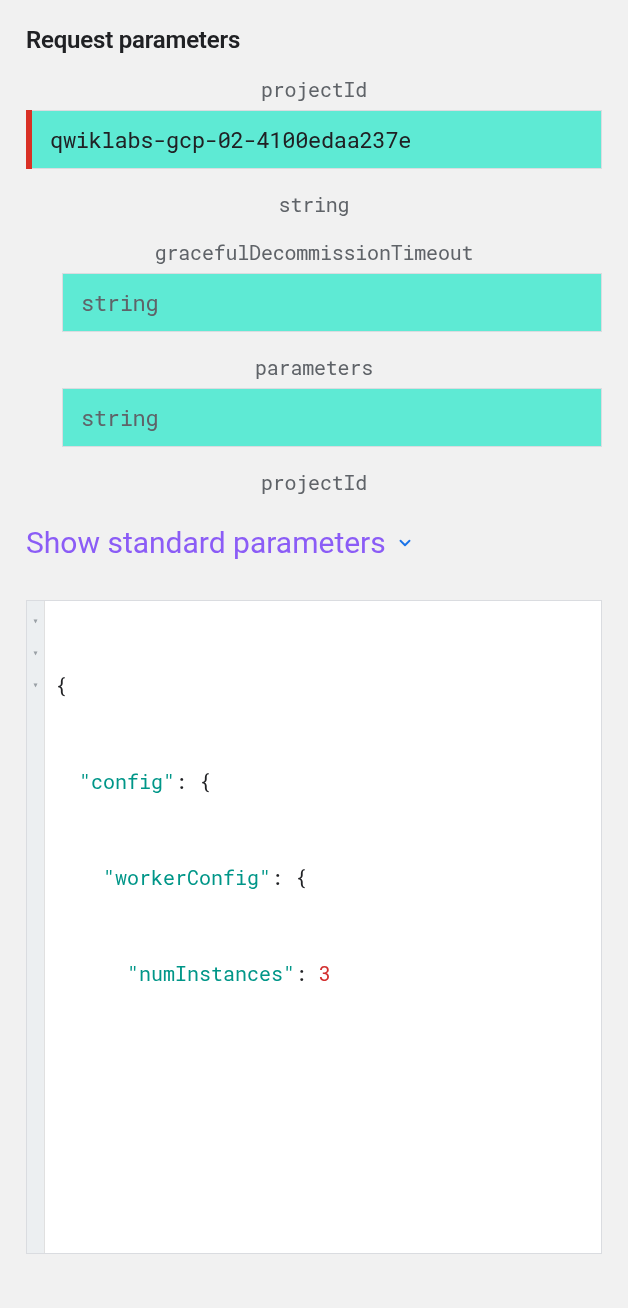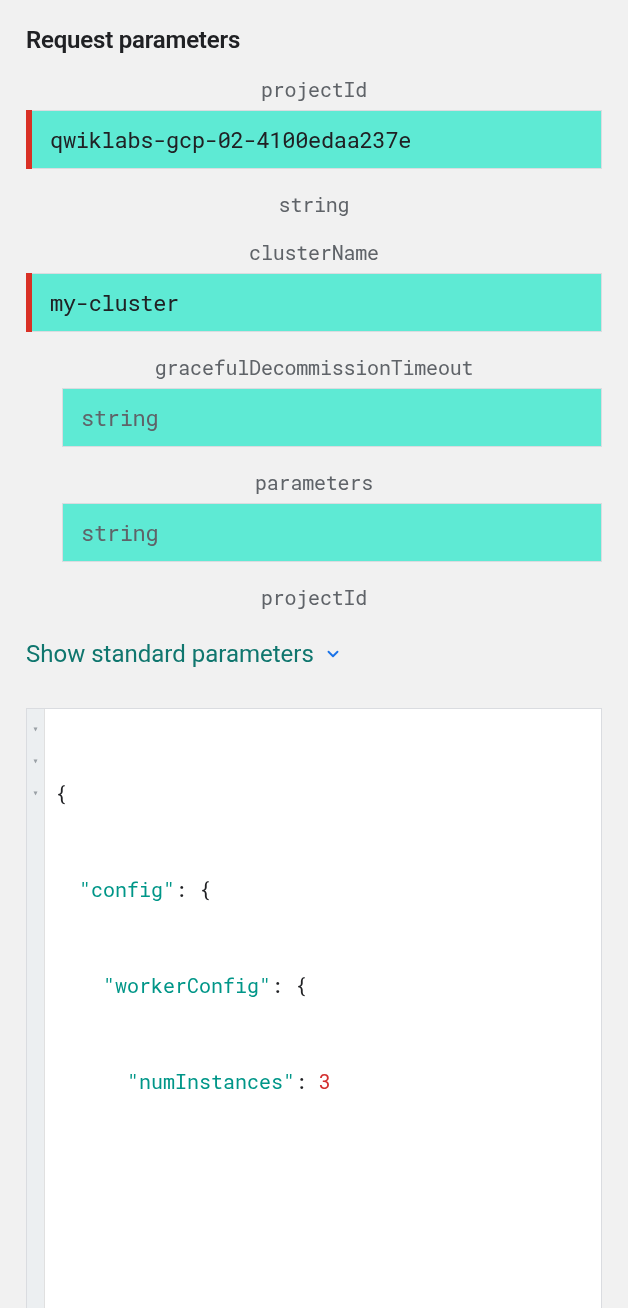--- a/index.html
+++ b/index.html
@@ -58,22 +58,22 @@
     margin-left: 36px;
   }
   .param-input::placeholder {
     color: #5f6368;
     opacity: 1;
   }
   .show-std {
     display: inline-flex;
     align-items: center;
     gap: 10px;
-    color: #0f766e;
-    font-size: 24px;
+    color: #8b5cf6;
+    font-size: 30px;
     font-weight: 400;
     cursor: pointer;
     margin-top: 8px;
     margin-bottom: 34px;
     user-select: none;
   }
   .chevron {
     width: 18px;
     height: 18px;
     display: inline-flex;
@@ -129,27 +129,20 @@
       <input class="param-input" value="qwiklabs-gcp-02-4100edaa237e" style="">
     </div>
   </div>
 
   
   <div class="param-group">
     <div class="param-label">string</div>
   </div>
 
   
-  <div class="param-group">
-    <div class="param-label">clusterName</div>
-    <div class="param-input-wrap">
-      <div class="required-bar"></div>
-      <input class="param-input" value="my-cluster" style="">
-    </div>
-  </div>
 
   
   <div class="param-group">
     <div class="param-label">gracefulDecommissionTimeout</div>
     <div class="param-input-wrap">
       <input class="param-input no-bar" placeholder="string" style="">
     </div>
   </div>
 
   

